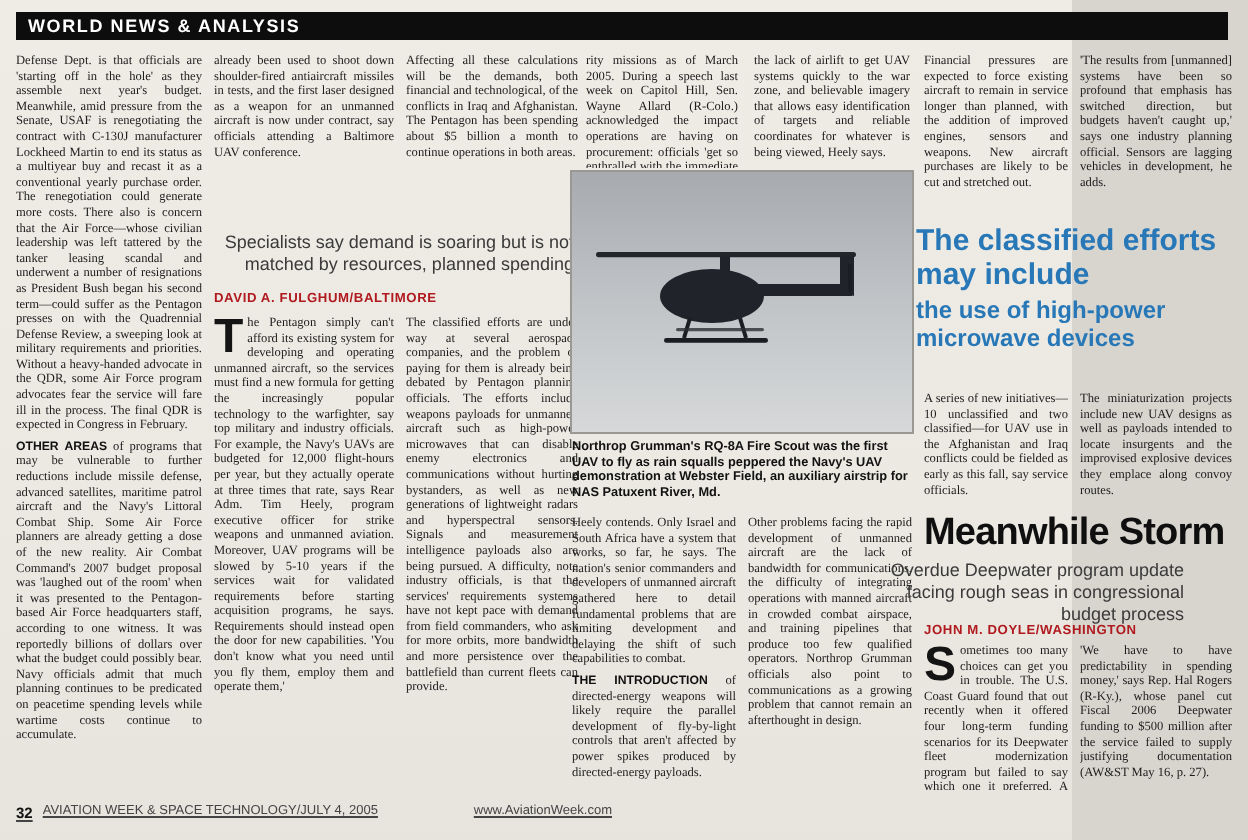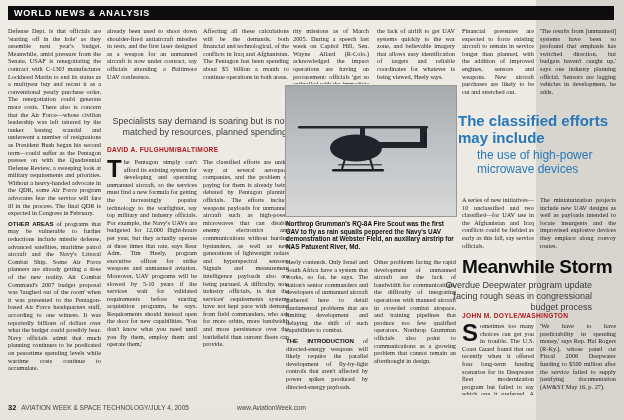--- a/index.html
+++ b/index.html
@@ -46,25 +46,25 @@
   .caption{
     position:absolute;left:286px;top:220px;width:170px;height:34px;
     font:bold 6.4px/7.6px "Liberation Sans",sans-serif;color:#121212;
     overflow:hidden;text-align:left;
   }
   .pullquote{
     position:absolute;left:458px;top:112px;width:158px;height:80px;
     font-family:"Liberation Sans",sans-serif;color:#2878b8;overflow:hidden;
   }
   .pq-big{display:block;font-weight:bold;font-size:15px;line-height:17px;}
-  .pq-small{display:block;font-weight:normal;font-size:12px;line-height:14px;margin-top:2px;padding-left:19px;}
+  .pq-small{display:block;font-weight:bold;font-size:12px;line-height:14px;margin-top:2px;}
   .footer{
     position:absolute;top:402px;height:10px;
     font:6.5px "Liberation Sans",sans-serif;color:#444;
-    display:flex;align-items:center;
+    display:flex;text-decoration:underline;
   }
   .footer .pg{font-weight:bold;color:#111;font-size:7.5px;}
   .footer .sp{flex:1;}
   .f-left{left:8px;width:298px;}
   .f-right{left:318px;width:298px;}
 </style>
 </head>
 <body>
 
 <div class="page">

